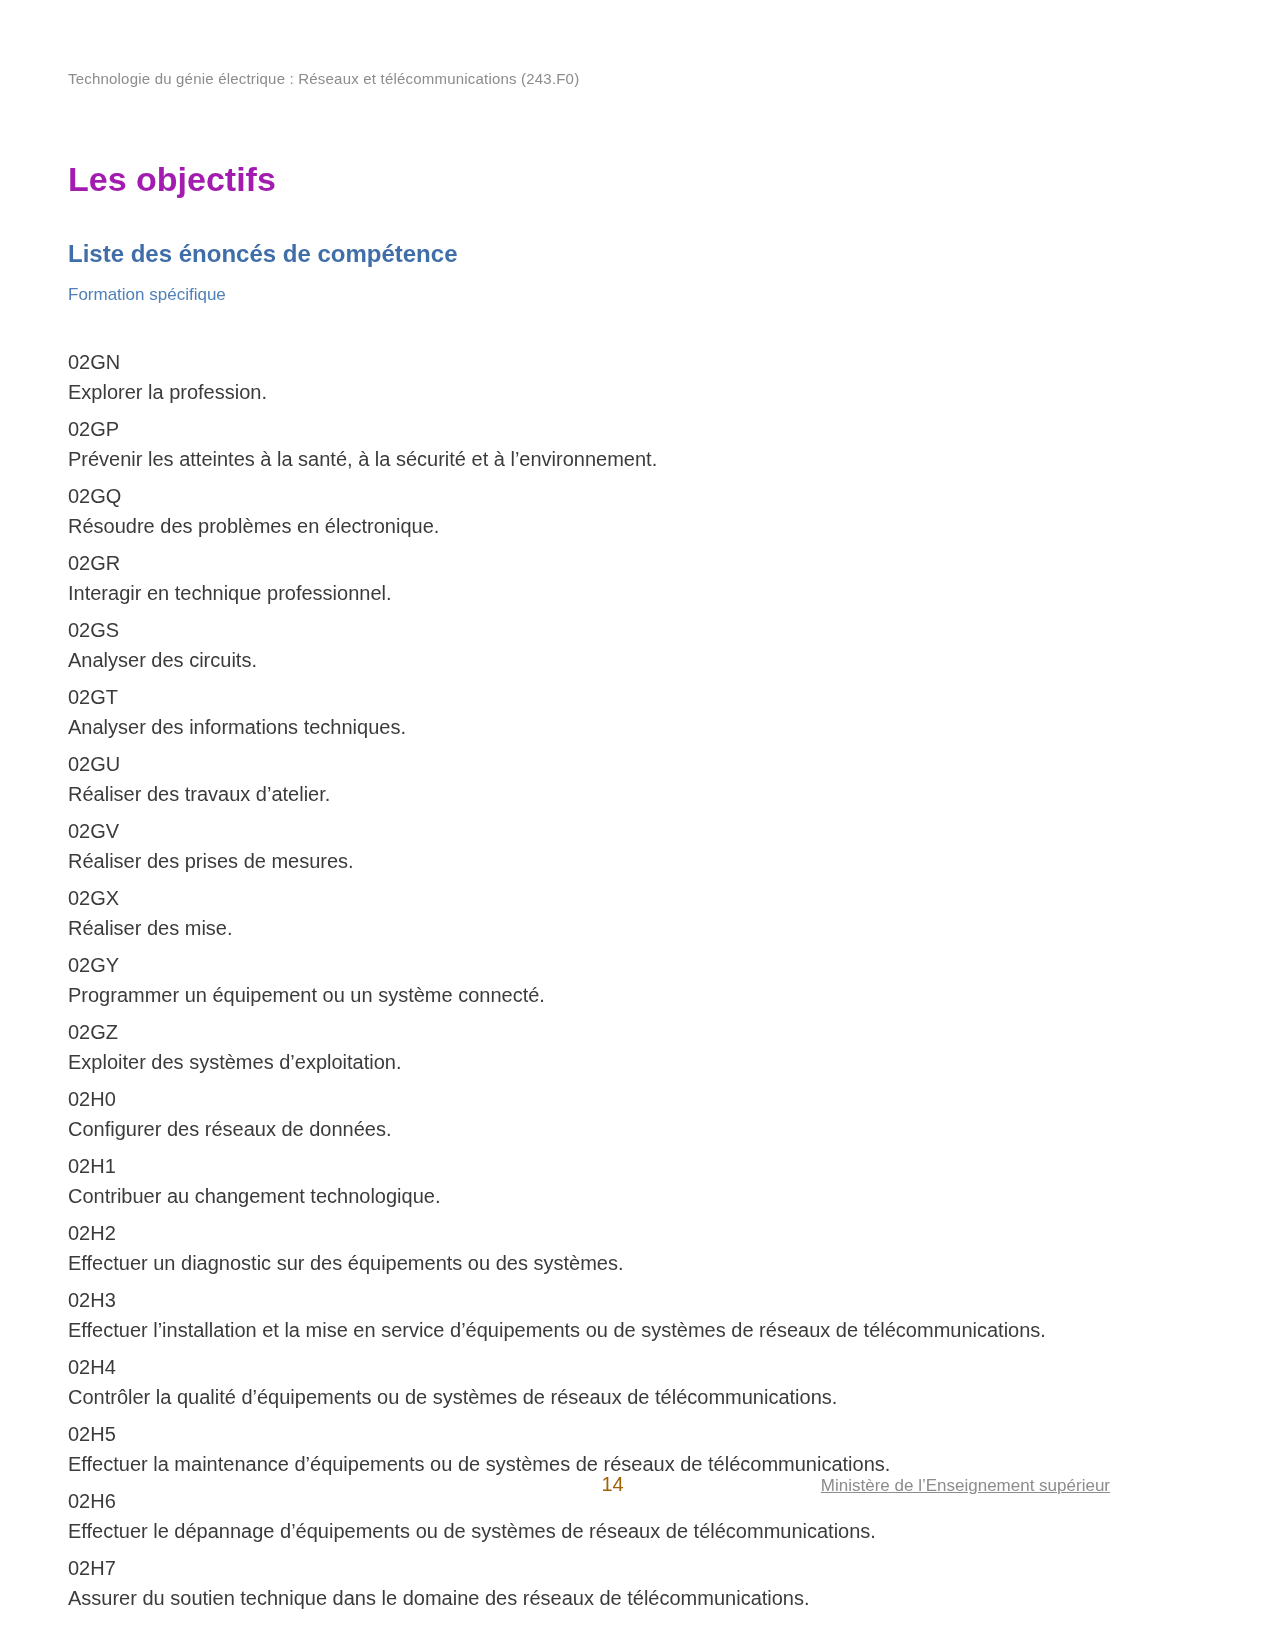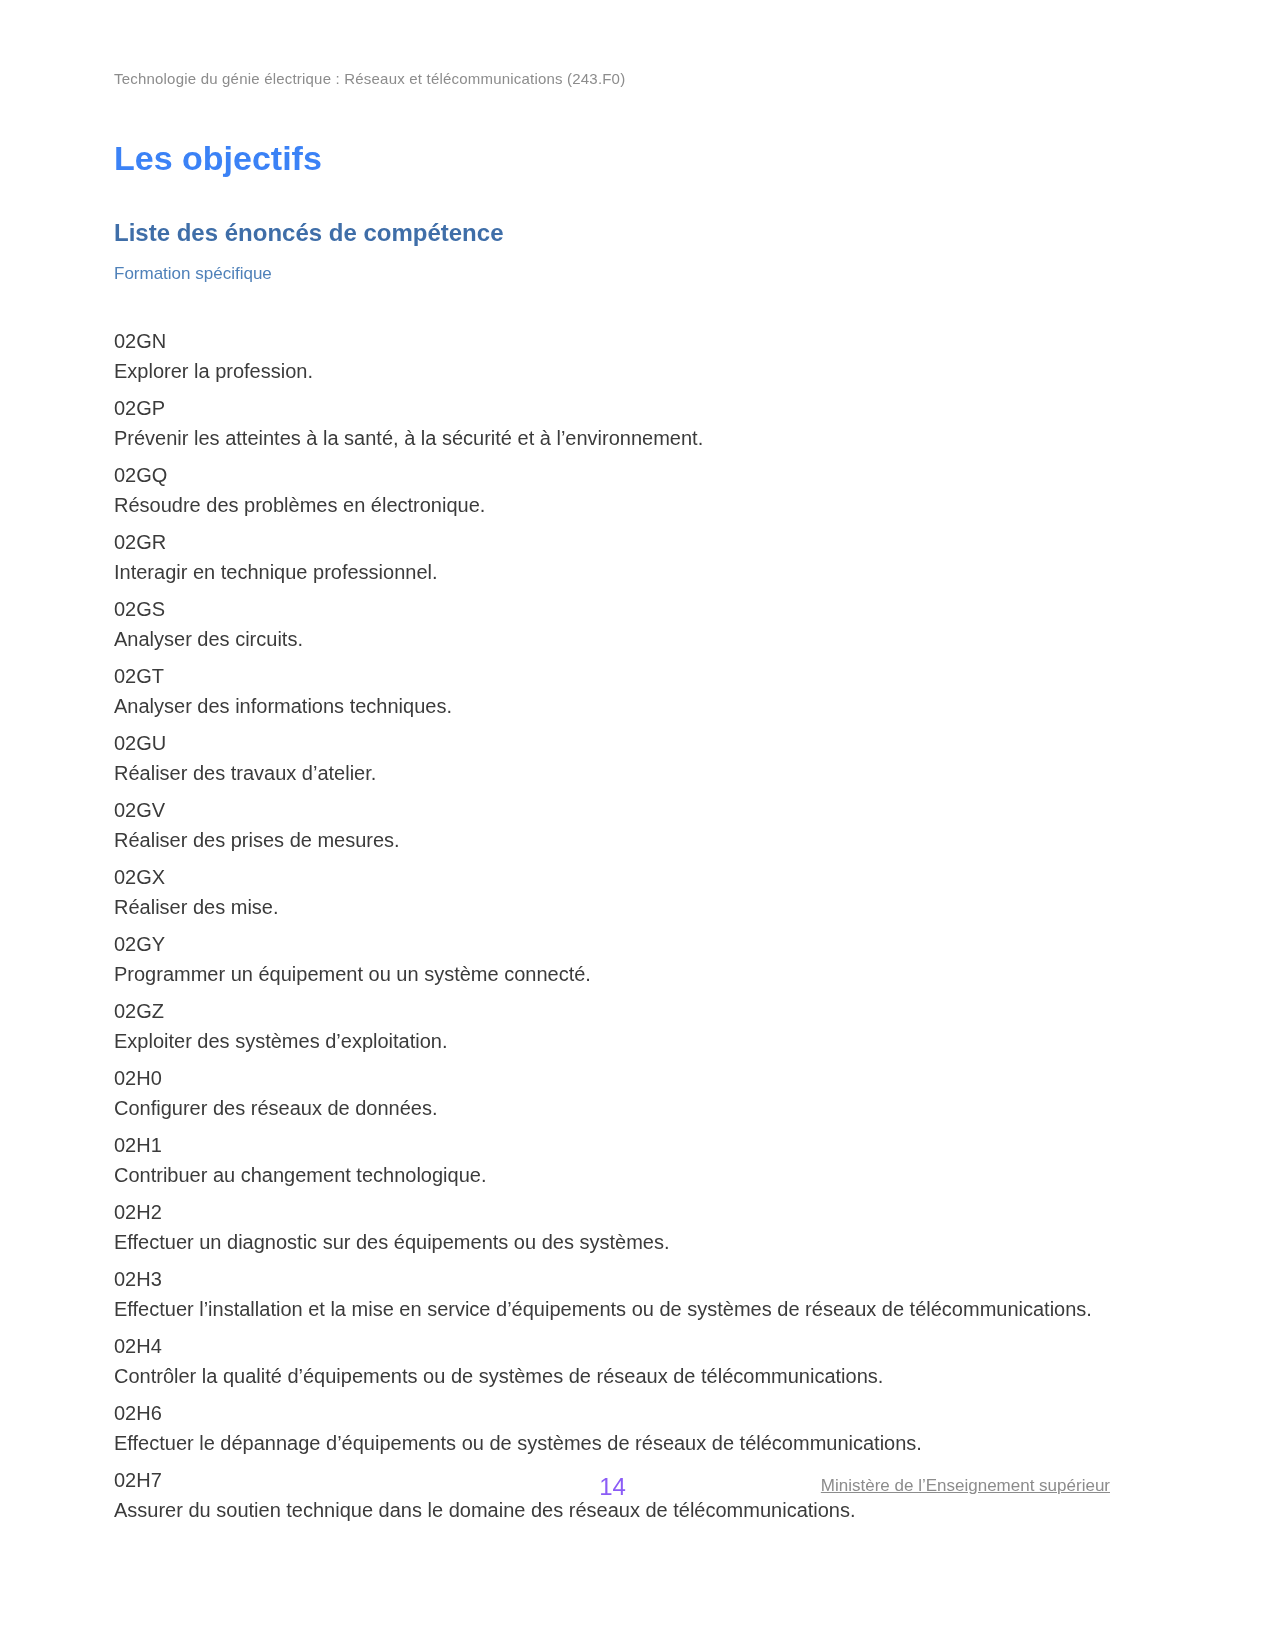--- a/index.html
+++ b/index.html
@@ -7,34 +7,34 @@
   body {
     font-family: "Liberation Sans", sans-serif;
     color: #3b3b3b;
   }
   .page {
     position: relative;
     width: 1275px;
     height: 1650px;
     margin: 0 auto;
     background: #ffffff;
-    padding: 70px 165px 0 114px;
+    padding: 70px 165px 0 68px;
     overflow: hidden;
   }
   .running-header {
     font-size: 15px;
     color: #8c8c8c;
     letter-spacing: 0.2px;
   }
   h1.doc-title {
-    margin-top: 51px;
+    margin-top: 72px;
     font-size: 34px;
     line-height: 40px;
     font-weight: bold;
-    color: #3b82f6;
+    color: #a21caf;
   }
   h2.doc-subtitle {
     margin-top: 40px;
     font-size: 24px;
     line-height: 30px;
     font-weight: bold;
     color: #3f6ea8;
   }
   h3.doc-section {
     margin-top: 12px;
@@ -65,22 +65,22 @@
     position: absolute;
     top: 1473px;
     left: 115px;
     right: 165px;
     height: 30px;
   }
   .footer .page-num {
     position: absolute;
     left: 0; right: 0;
     text-align: center;
-    font-size: 24px;
-    color: #8b5cf6;
+    font-size: 20px;
+    color: #a16207;
   }
   .footer .ministry {
     position: absolute;
     right: 0;
     top: 3px;
     font-size: 17px;
     color: #8c8c8c;
     text-decoration: underline;
   }
 </style>
@@ -159,20 +159,24 @@
     </div>
     <div class="competence-item">
       <span class="code">02H3</span>
       <span class="desc">Effectuer l’installation et la mise en service d’équipements ou de systèmes de réseaux de télécommunications.</span>
     </div>
     <div class="competence-item">
       <span class="code">02H4</span>
       <span class="desc">Contrôler la qualité d’équipements ou de systèmes de réseaux de télécommunications.</span>
     </div>
     <div class="competence-item">
+      <span class="code">02H5</span>
+      <span class="desc">Effectuer la maintenance d’équipements ou de systèmes de réseaux de télécommunications.</span>
+    </div>
+    <div class="competence-item">
       <span class="code">02H6</span>
       <span class="desc">Effectuer le dépannage d’équipements ou de systèmes de réseaux de télécommunications.</span>
     </div>
     <div class="competence-item">
       <span class="code">02H7</span>
       <span class="desc">Assurer du soutien technique dans le domaine des réseaux de télécommunications.</span>
     </div>
 
   </div>
 

